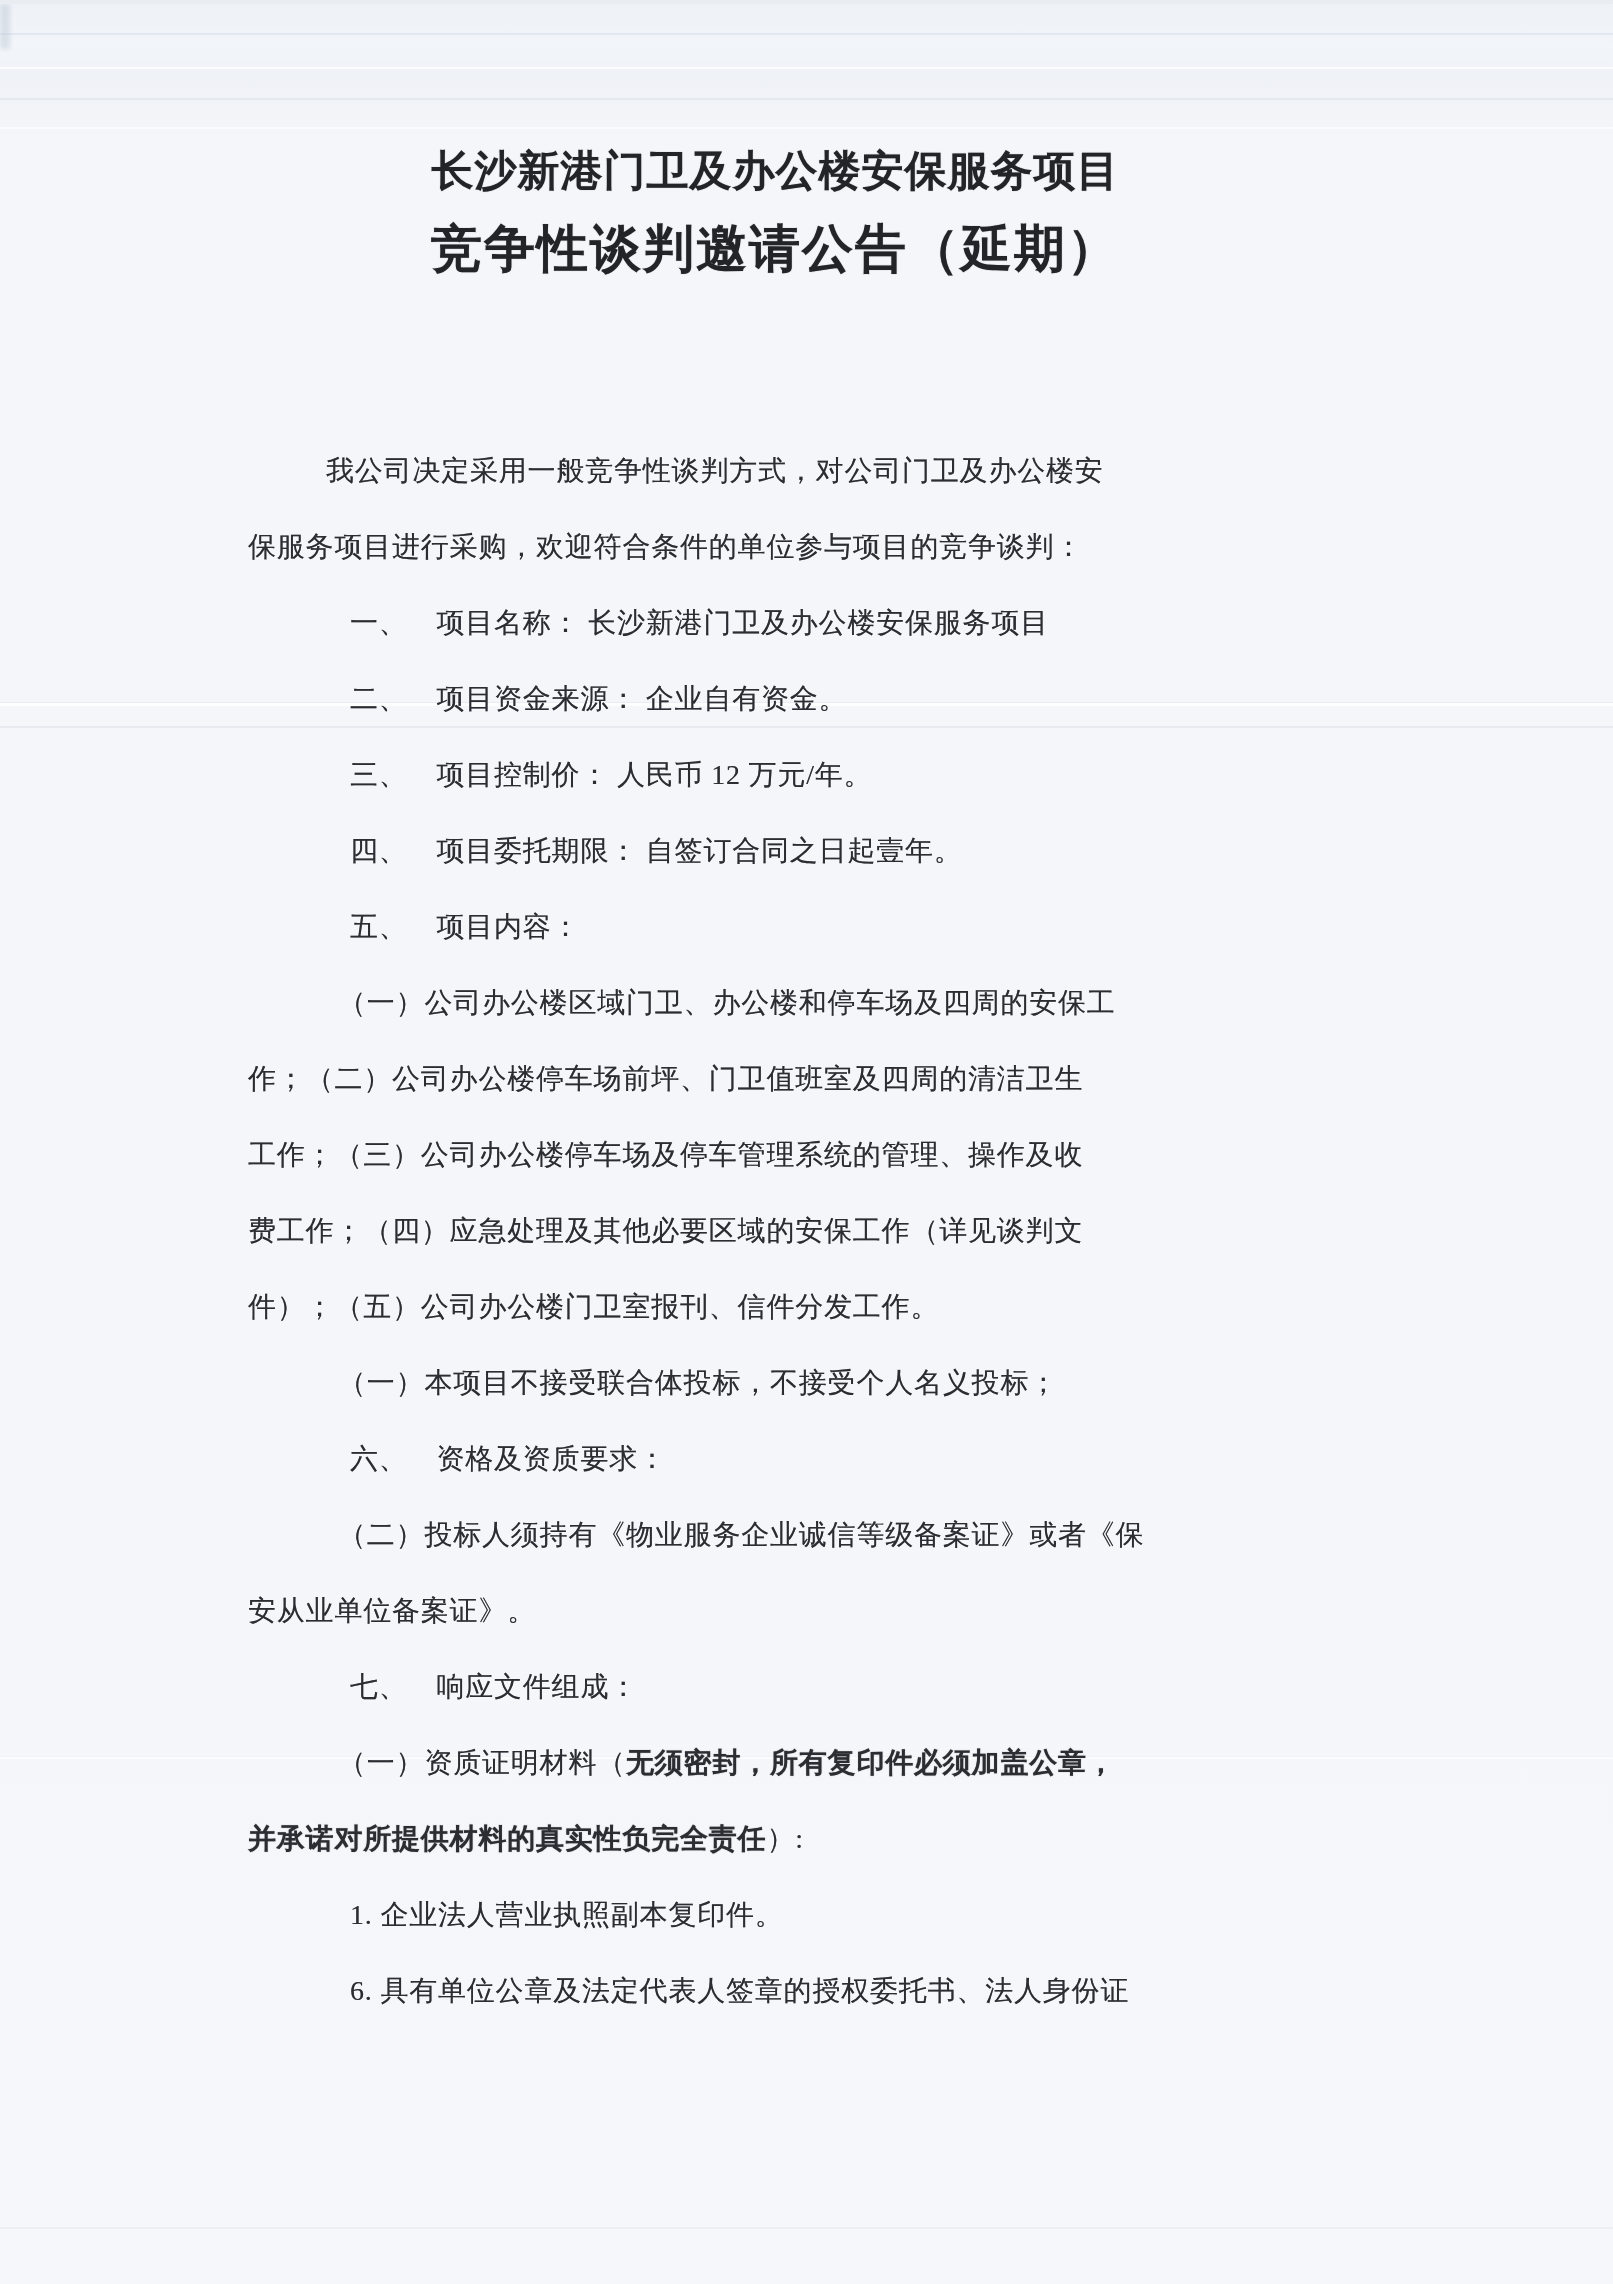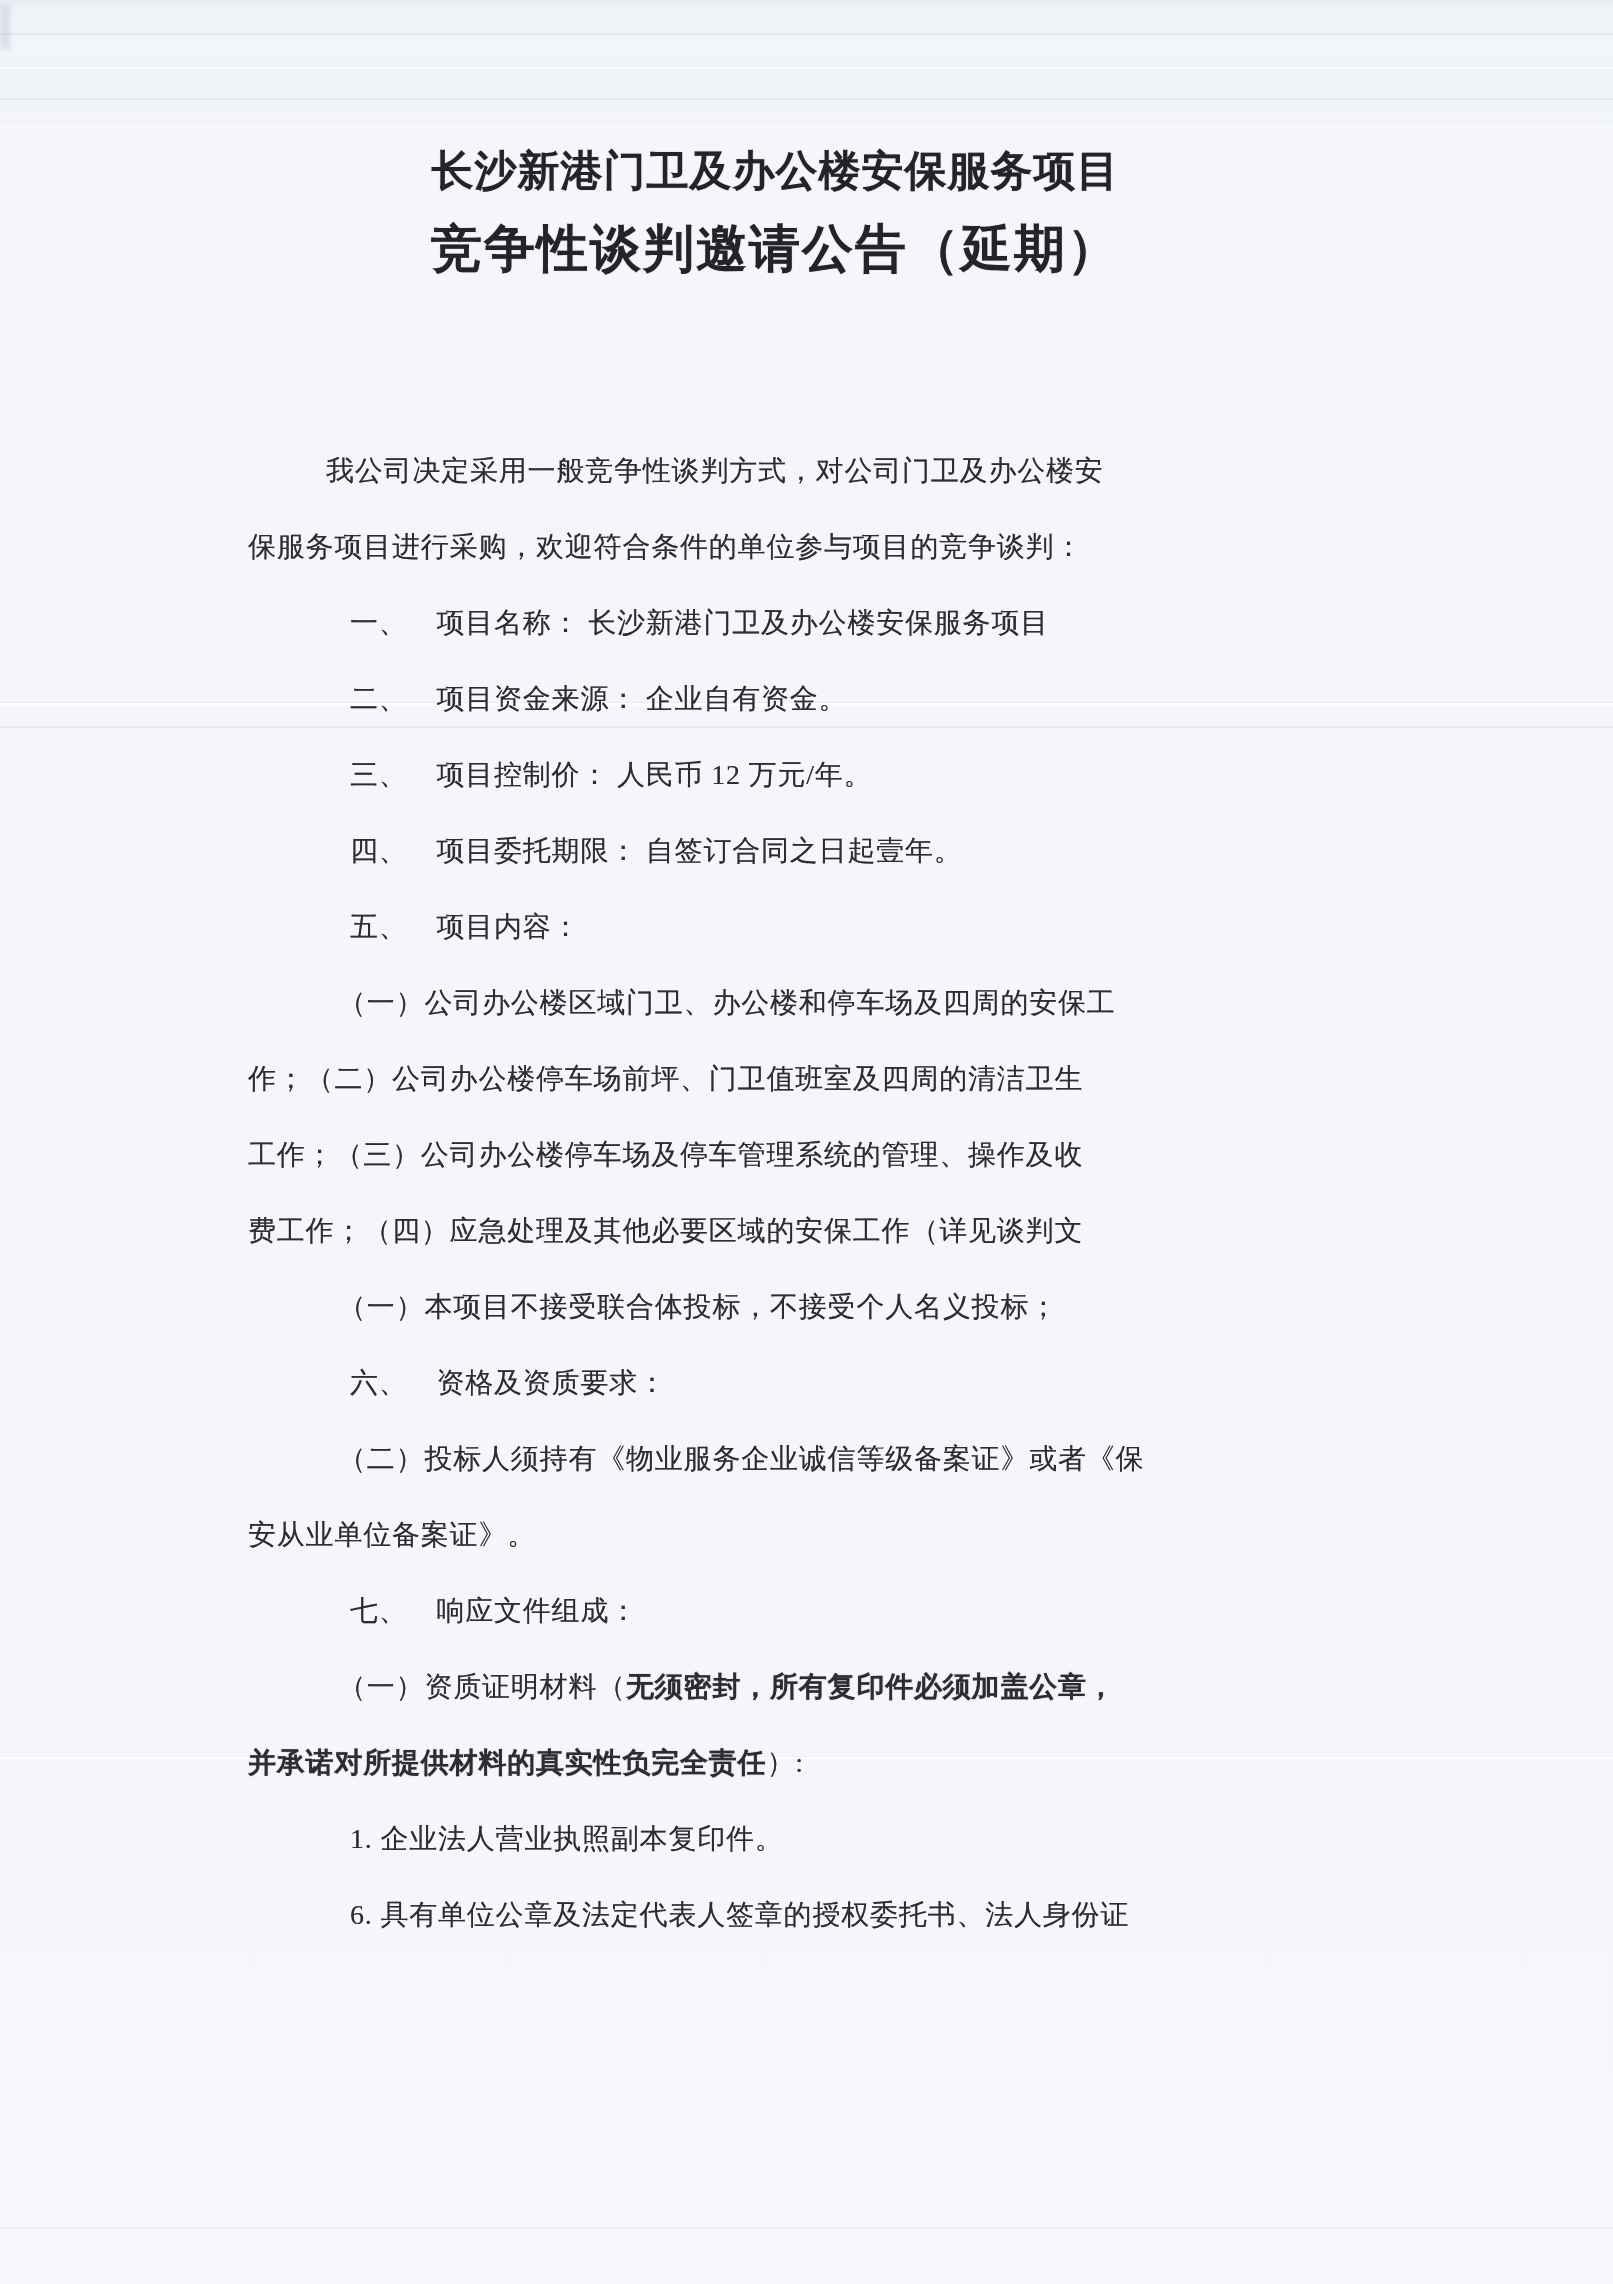--- a/index.html
+++ b/index.html
@@ -125,20 +125,21 @@
       <div class="line indent-flush"><span class="run">保服务项目进行采购，欢迎符合条件的单位参与项目的竞争谈判：</span></div>
       <div class="line indent-item"><span class="run">一、　项目名称： 长沙新港门卫及办公楼安保服务项目</span></div>
       <div class="line indent-item"><span class="run">二、　项目资金来源： 企业自有资金。</span></div>
       <div class="line indent-item"><span class="run">三、　项目控制价： 人民币 12 万元/年。</span></div>
       <div class="line indent-item"><span class="run">四、　项目委托期限： 自签订合同之日起壹年。</span></div>
       <div class="line indent-item"><span class="run">五、　项目内容：</span></div>
       <div class="line indent-sub"><span class="run">（一）公司办公楼区域门卫、办公楼和停车场及四周的安保工</span></div>
       <div class="line indent-flush"><span class="run">作；（二）公司办公楼停车场前坪、门卫值班室及四周的清洁卫生</span></div>
       <div class="line indent-flush"><span class="run">工作；（三）公司办公楼停车场及停车管理系统的管理、操作及收</span></div>
       <div class="line indent-flush"><span class="run">费工作；（四）应急处理及其他必要区域的安保工作（详见谈判文</span></div>
+      <div class="line indent-flush"><span class="run">件）；（五）公司办公楼门卫室报刊、信件分发工作。</span></div>
       <div class="line indent-sub"><span class="run">（一）本项目不接受联合体投标，不接受个人名义投标；</span></div>
       <div class="line indent-item"><span class="run">六、　资格及资质要求：</span></div>
       <div class="line indent-sub"><span class="run">（二）投标人须持有《物业服务企业诚信等级备案证》或者《保</span></div>
       <div class="line indent-flush"><span class="run">安从业单位备案证》。</span></div>
       <div class="line indent-item"><span class="run">七、　响应文件组成：</span></div>
       <div class="line indent-sub"><span class="run">（一）资质证明材料（</span><span class="run-bold">无须密封，所有复印件必须加盖公章，</span></div>
       <div class="line indent-flush"><span class="run-bold">并承诺对所提供材料的真实性负完全责任</span><span class="run">）:</span></div>
       <div class="line indent-item"><span class="run">1. 企业法人营业执照副本复印件。</span></div>
       <div class="line indent-item"><span class="run">6. 具有单位公章及法定代表人签章的授权委托书、法人身份证</span></div>
     </main>

